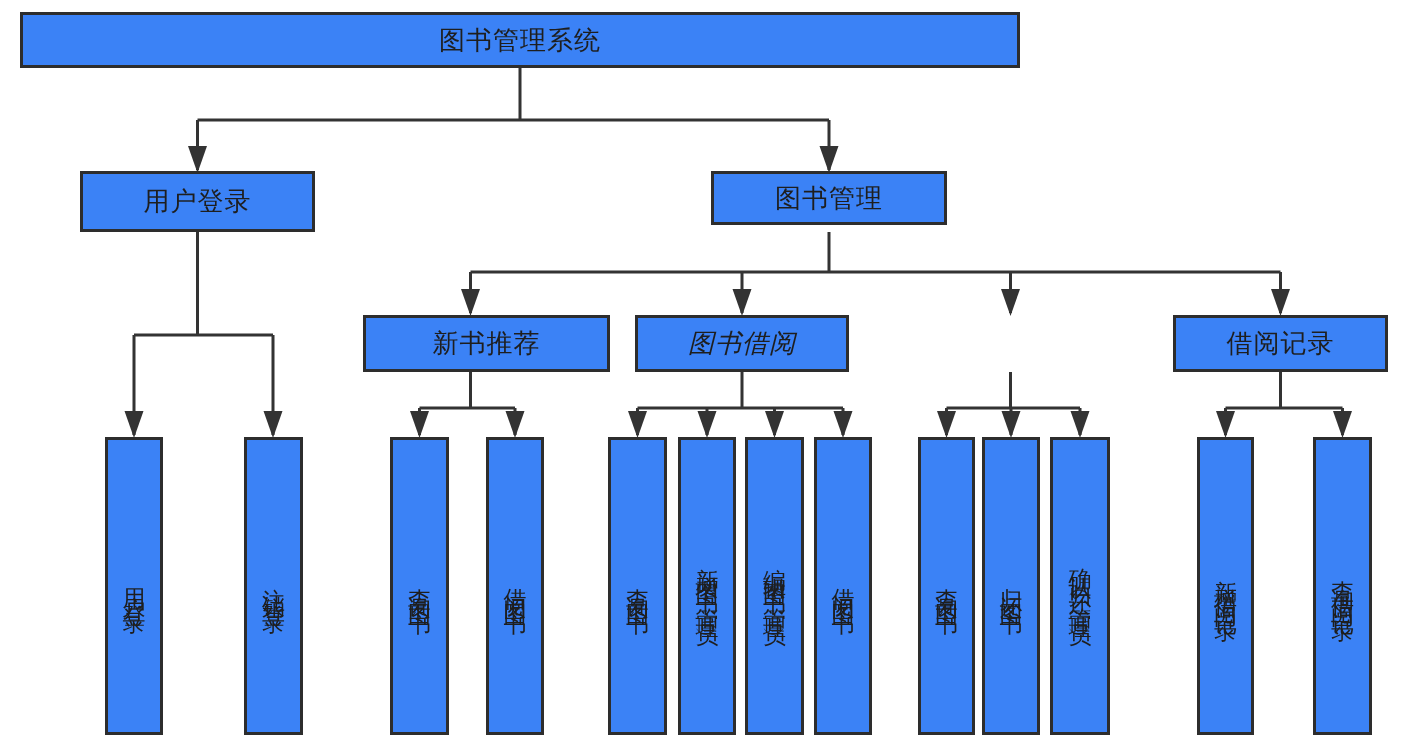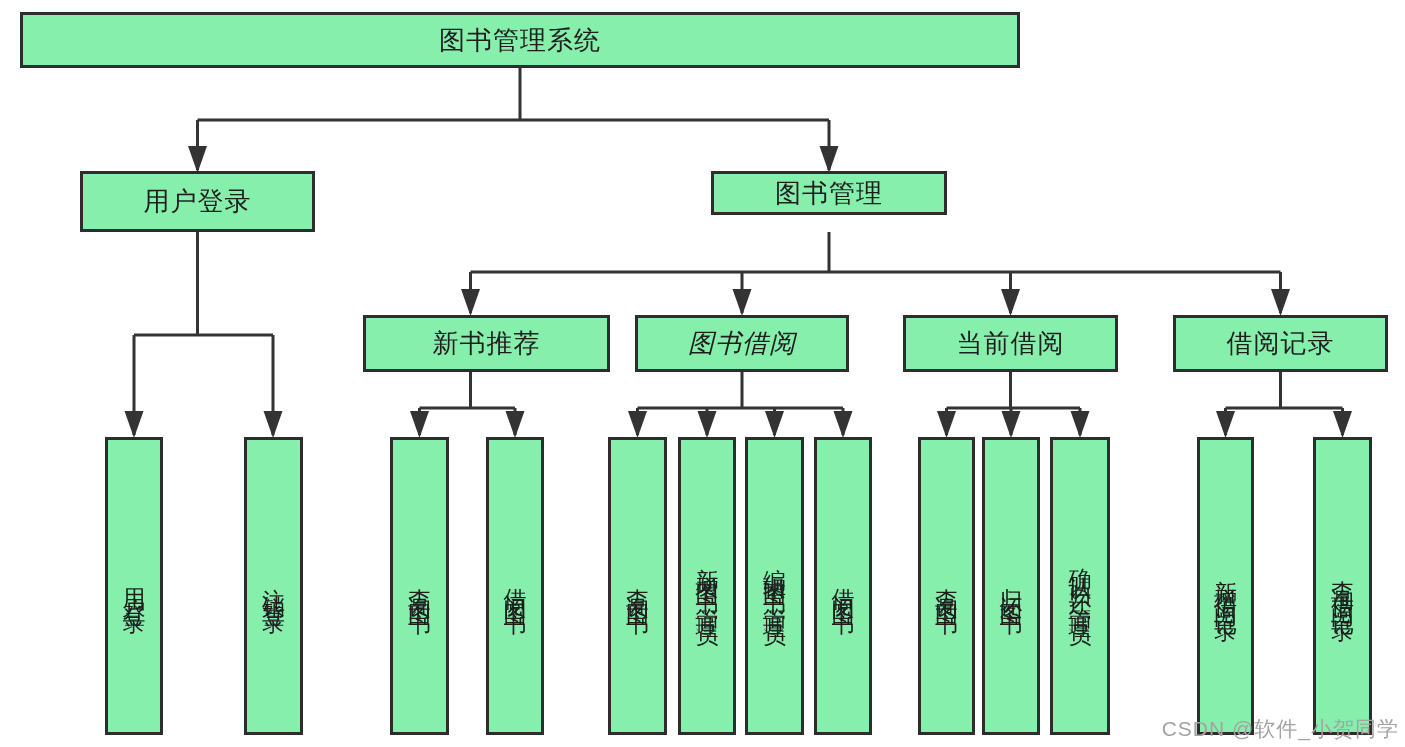--- a/index.html
+++ b/index.html
@@ -8,21 +8,21 @@
     width:1405px;height:747px;
     background:#ffffff;
     font-family:"Liberation Sans","DejaVu Sans",sans-serif;
     overflow:hidden;
   }
   .connectors{position:absolute;left:0;top:0;width:1405px;height:747px;}
   .connectors path{stroke:#333333;stroke-width:3;fill:none;}
   .connectors polygon{fill:#333333;stroke:none;}
   .box{
     position:absolute;box-sizing:border-box;
-    border:3px solid #2d2d2d;background:#86efac;
+    border:3px solid #2d2d2d;background:#3b82f6;
     display:flex;align-items:center;justify-content:center;
     color:#1e1e1e;
   }
   .hlabel{font-size:26px;letter-spacing:1px;white-space:nowrap;}
   .vtext{
     writing-mode:vertical-rl;
     text-orientation:mixed;
     font-size:23px;letter-spacing:8px;line-height:1;
   }
   .watermark{
@@ -73,32 +73,29 @@
     <polygon points="1333,411 1352,411 1342.5,438"></polygon>
   </svg>
 
   <div class="box" style="left:20px;top:12px;width:1000px;height:56px;">
     <span class="hlabel">图书管理系统</span>
   </div>
 
   <div class="box" style="left:80px;top:171px;width:235px;height:61px;">
     <span class="hlabel">用户登录</span>
   </div>
-  <div class="box" style="left:711px;top:171px;width:236px;height:44px;">
+  <div class="box" style="left:711px;top:171px;width:236px;height:54px;">
     <span class="hlabel">图书管理</span>
   </div>
 
   <div class="box" style="left:363px;top:315px;width:247px;height:57px;">
     <span class="hlabel">新书推荐</span>
   </div>
   <div class="box" style="left:635px;top:315px;width:214px;height:57px;font-style:italic;">
     <span class="hlabel">图书借阅</span>
-  </div>
-  <div class="box" style="left:903px;top:315px;width:215px;height:57px;">
-    <span class="hlabel">当前借阅</span>
   </div>
   <div class="box" style="left:1173px;top:315px;width:215px;height:57px;">
     <span class="hlabel">借阅记录</span>
   </div>
 
   <div class="box" style="left:105px;top:437px;width:58px;height:298px;">
     <span class="vtext">用户登录</span>
   </div>
   <div class="box" style="left:244px;top:437px;width:59px;height:298px;">
     <span class="vtext">注销登录</span>
@@ -134,15 +131,14 @@
     <span class="vtext">确认归还（管理员）</span>
   </div>
 
   <div class="box" style="left:1197px;top:437px;width:57px;height:298px;">
     <span class="vtext">新增借阅记录</span>
   </div>
   <div class="box" style="left:1313px;top:437px;width:59px;height:298px;">
     <span class="vtext">查询借阅记录</span>
   </div>
 
-  <div class="watermark">CSDN @软件_小贺同学</div>
 
 </div>
 
 </body></html>

